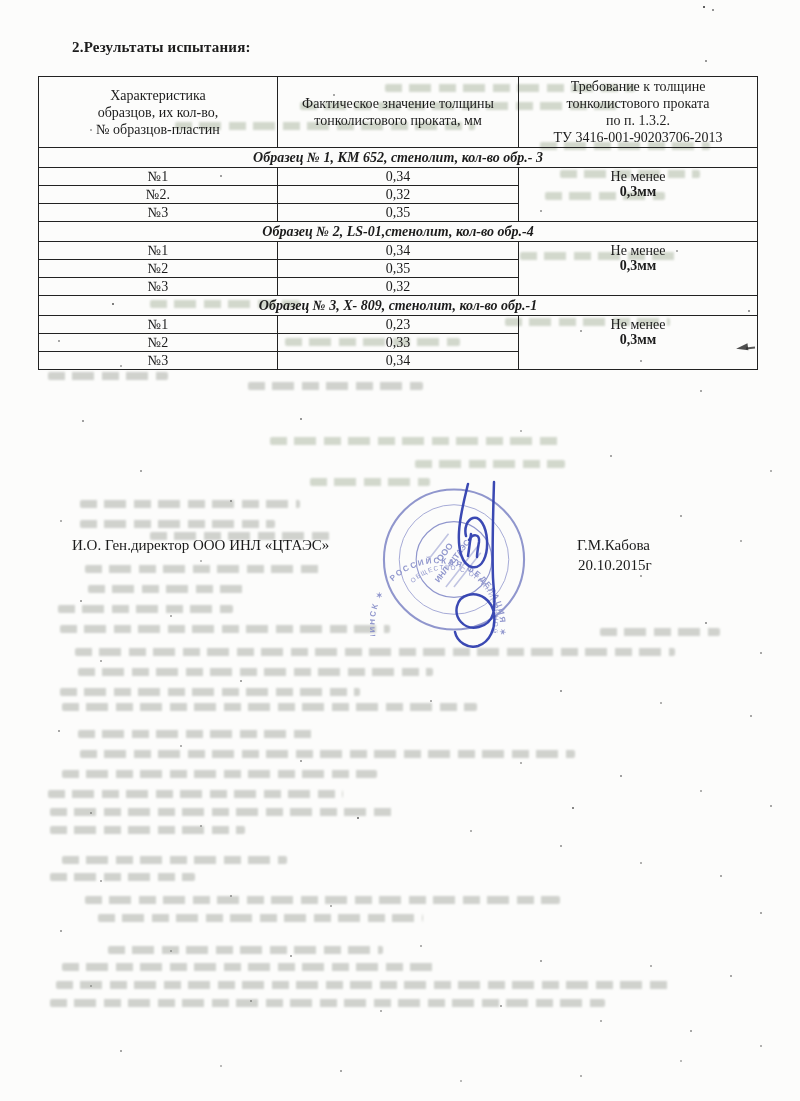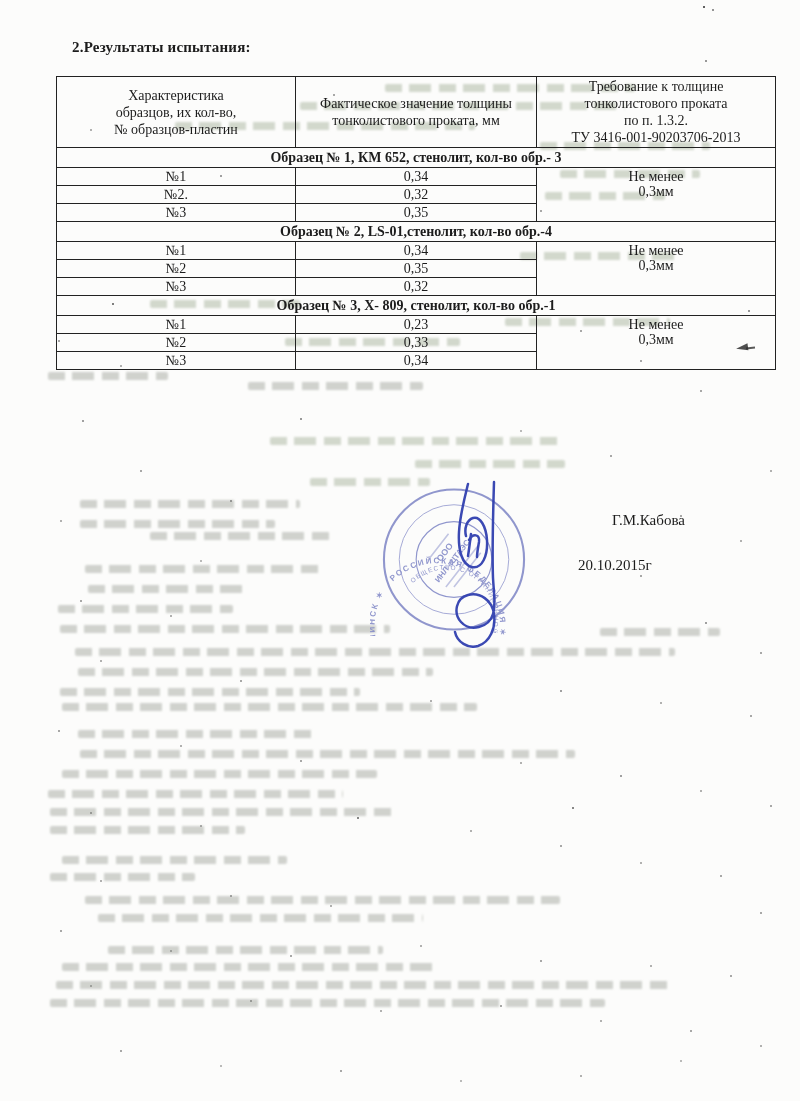--- a/index.html
+++ b/index.html
@@ -53,32 +53,32 @@
   }
   
   .bleed{position:absolute;height:8px;border-radius:2px;filter:blur(1.3px);
     background:repeating-linear-gradient(90deg,currentColor 0 17px,transparent 17px 24px,currentColor 24px 46px,transparent 46px 54px);}
   .bg-g{color:rgba(148,162,136,.40);}   
   .bg-d{color:rgba(125,130,118,.34);}   
   
   .doc-title{position:absolute;left:72px;top:39px;font-size:15px;font-weight:bold;letter-spacing:.2px;}
   
   table.results{
-    position:absolute;left:56px;top:76px;width:719px;
+    position:absolute;left:38px;top:76px;width:719px;
     border-collapse:collapse;table-layout:fixed;font-size:14px;padding-left:48px;
   }
   table.results td{border:1.6px solid #222;text-align:center;padding:1px 4px;background:transparent;}
   td.hdr{height:64px;line-height:17px;white-space:pre-line;vertical-align:middle;}
-  tr.grp td{height:17px;font-weight:bold;line-height:17px;}
+  tr.grp td{height:17px;font-weight:bold;font-style:italic;line-height:17px;}
   tr.dr td{height:15px;line-height:15px;}
   td.req{vertical-align:top;padding-top:1px;line-height:18px;}
-  td.req .r2{font-weight:normal;}
+  td.req .r2{font-weight:bold;}
   
   .sig-left{position:absolute;left:72px;top:537px;font-size:15px;}
-  .sig-name{position:absolute;left:577px;top:512px;font-size:15px;margin-left:35px;}
+  .sig-name{position:absolute;left:577px;top:537px;font-size:15px;}
   .sig-date{position:absolute;left:578px;top:557px;font-size:15px;}
   
   .stamp-svg{position:absolute;left:370px;top:483px;width:168px;height:153px;filter:blur(.35px);opacity:.88;}
   .pen-svg{position:absolute;left:440px;top:470px;width:80px;height:190px;opacity:.95;}
   
   .arrow-artifact{position:absolute;left:736px;top:344px;width:0;height:0;
     border-top:4px solid transparent;border-bottom:3px solid transparent;
     border-right:12px solid #2f2f2f;transform:rotate(-8deg);opacity:.85;}
   .arrow-tail{position:absolute;left:746px;top:347px;width:9px;height:2px;background:#2f2f2f;opacity:.8;transform:rotate(-5deg);}
 </style>
@@ -210,20 +210,21 @@
       <tr class="dr">
         <td>№3</td>
         <td>0,34</td>
       </tr>
     </tbody>
   </table>
 
   <div class="arrow-artifact"></div>
   <div class="arrow-tail"></div>
 
+  <div class="sig-left">И.О. Ген.директор  ООО ИНЛ «ЦТАЭС»</div>
   <div class="sig-name">Г.М.Кабова</div>
   <div class="sig-date">20.10.2015г</div>
 
   <svg class="stamp-svg" viewBox="0 0 190 190">
     <g fill="none" stroke="#8289c7">
       <circle cx="95" cy="95" r="87" stroke-width="2.6"></circle>
       <circle cx="95" cy="95" r="68" stroke-width="1"></circle>
       <circle cx="95" cy="95" r="47" stroke-width="1.4"></circle>
     </g>
     <defs>

